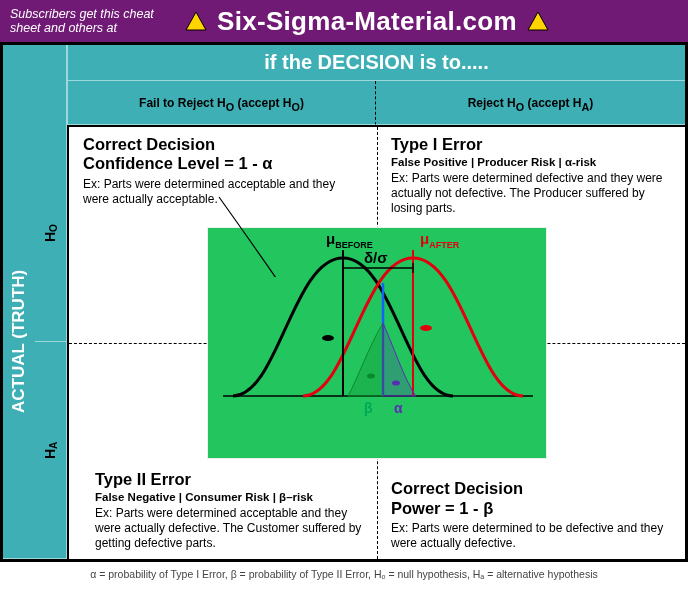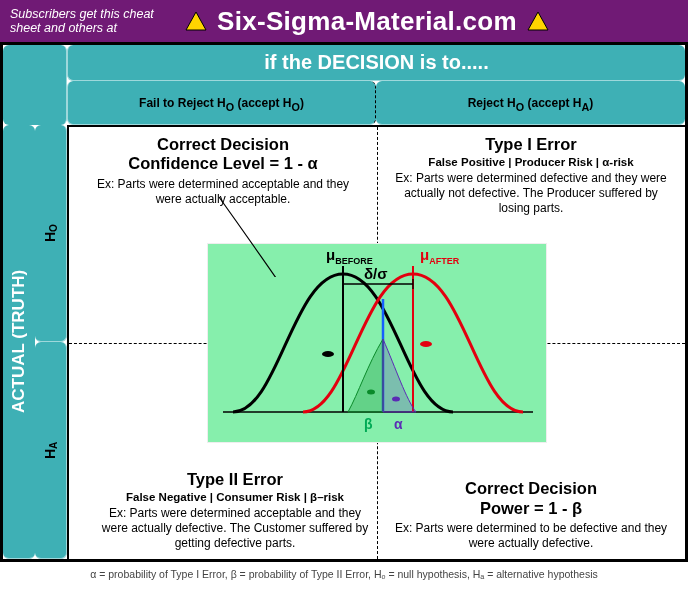--- a/index.html
+++ b/index.html
@@ -38,21 +38,20 @@
     grid-template-columns: 32px 32px 1fr 1fr;
     grid-template-rows: 36px 44px 1fr 1fr;
     height: 520px;
     border: 3px solid #000;
   }
   .teal { background: #3eb0b5; }
   .cell {
     display:flex; align-items:center; justify-content:center;
     text-align:center;
     position:relative;
-    border-radius:6px;
   }
   .hdr-dec { grid-column: 3 / 5; grid-row: 1; color:#fff; font-size:20px; font-weight:600; border-left:1px solid #9ed8db; border-bottom:1px solid #9ed8db;}
   .hdr-corner { grid-column:1/3; grid-row:1/3; border-right:1px solid #9ed8db;}
   .hdr-fail { grid-column:3; grid-row:2; font-weight:700; font-size:15px; border-right:1px dashed #000; border-bottom:1px solid #9ed8db; border-left:1px solid #9ed8db;}
   .hdr-rej  { grid-column:4; grid-row:2; font-weight:700; font-size:15px; border-bottom:1px solid #9ed8db;}
   .hdr-fail span, .hdr-rej span { font-weight:600; font-size:12px; }
   .side-actual { grid-column:1; grid-row:3/5; color:#fff; font-weight:700; font-size:17px; writing-mode:vertical-rl; transform:rotate(180deg); border-top:1px solid #9ed8db;}
   .side-ho { grid-column:2; grid-row:3; font-weight:700; font-size:14px; writing-mode:vertical-rl; transform:rotate(180deg); border-top:1px solid #9ed8db; border-left:1px solid #9ed8db;}
   .side-ha { grid-column:2; grid-row:4; font-weight:700; font-size:14px; writing-mode:vertical-rl; transform:rotate(180deg); border-top:1px solid #9ed8db; border-left:1px solid #9ed8db;}
 
@@ -66,38 +65,38 @@
   }
   .body-area::before {
     content:""; position:absolute; left:50%; top:0; bottom:0;
     border-left:1.5px dashed #000;
   }
   .body-area::after {
     content:""; position:absolute; top:50%; left:0; right:0;
     border-top:1.5px dashed #000;
   }
   .quad {
-    position:absolute; width:50%; padding:8px 14px 4px; text-align:center;
+    position:absolute; width:50%; padding:8px 14px 4px; 
   }
   .quad h3 { font-size:16.5px; font-weight:700; line-height:1.18; }
   .quad h4 { font-size:11.5px; font-weight:700; margin-top:2px; }
   .quad p  { font-size:12px; margin-top:3px; line-height:1.25; }
   .q-tl { left:0; top:0; }
   .q-tr { right:0; top:0; }
   .q-bl { left:12px; bottom:0; padding-bottom:8px;}
   .q-br { right:0; bottom:0; padding-bottom:8px;}
   .q-bl h3, .q-br h3 { margin-top:0; }
 
   .curves {
     position:absolute;
     left:50%; top:50%;
     transform:translate(-50%,-50%);
     width: 340px;
-    height: 200px;
-    background:#86efac;
+    height: 232px;
+    background:#22c55e;
     border:1px solid #eee;
     z-index:2;
   }
   .foot {
     font-size:10.5px; color:#444; text-align:center; padding:6px 8px 0;
   }
   sub{font-size:.72em;}
   .connectors { position:absolute; inset:0; z-index:3; pointer-events:none; }
 </style>
 </head>

